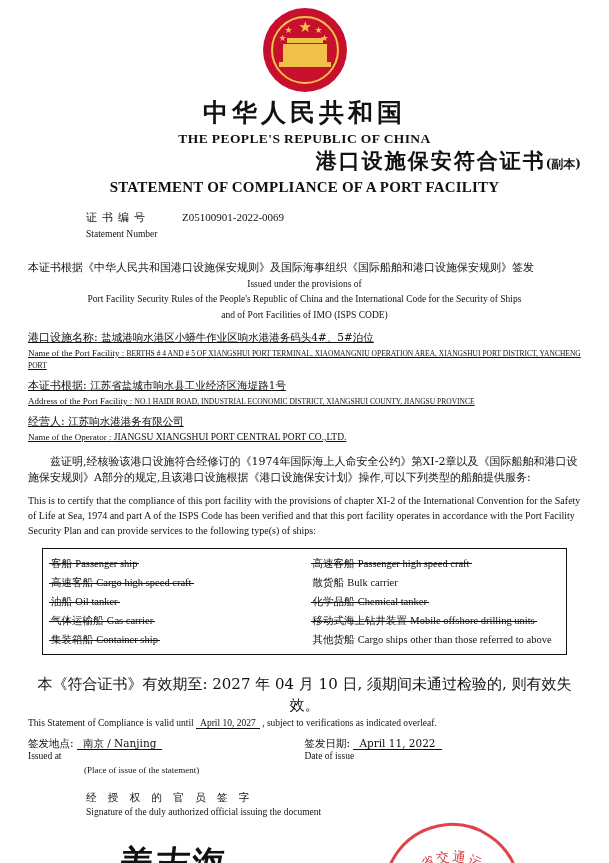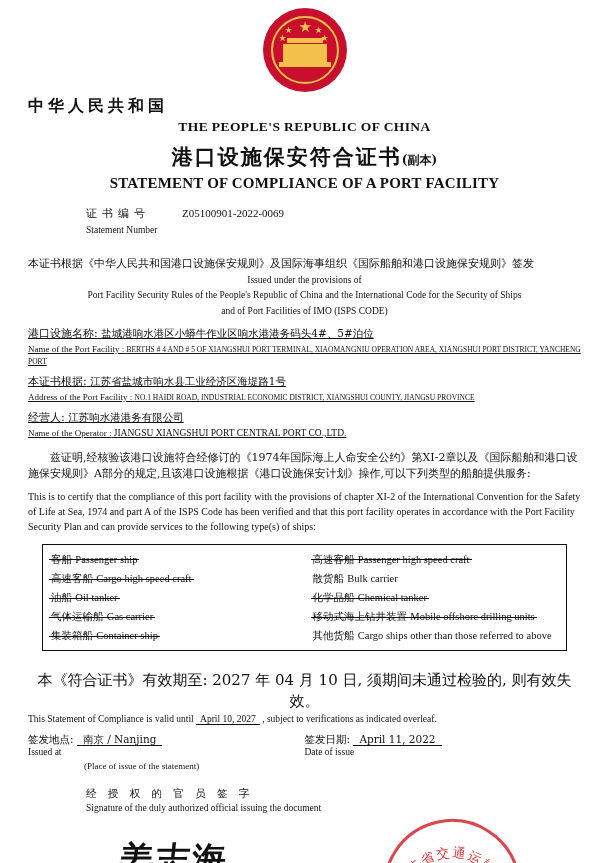--- a/index.html
+++ b/index.html
@@ -37,29 +37,29 @@
     position:absolute;color:#f2c14a;font-size:13px;line-height:13px;
   }
   .emblem .s0{left:36px;top:13px;font-size:15px;}
   .emblem .s1{left:22px;top:16px;font-size:9px;}
   .emblem .s2{left:16px;top:24px;font-size:9px;}
   .emblem .s3{left:52px;top:16px;font-size:9px;}
   .emblem .s4{left:58px;top:24px;font-size:9px;}
 
   
   .cn-country{
-    font-size:16px;letter-spacing:4px;font-weight:bold;margin-top:4px;
+    text-align:center;font-size:25px;letter-spacing:4px;font-weight:bold;margin-top:4px;
     font-family:"DejaVu Serif", serif;
   }
   .en-country{
     text-align:center;font-size:13.5px;letter-spacing:.4px;margin-top:2px;font-weight:bold;
     font-family:"Liberation Serif", serif;
   }
   .cn-title{
-    text-align:center;font-size:21px;letter-spacing:2px;font-weight:bold;margin-top:8px;
+    text-align:right;font-size:21px;letter-spacing:2px;font-weight:bold;margin-top:0;
     font-family:"DejaVu Serif", serif;
   }
   .cn-title .sub{font-size:12px;letter-spacing:0;font-weight:bold;}
   .en-title{
     text-align:center;font-size:15px;font-weight:bold;margin-top:4px;letter-spacing:.2px;
   }
 
   
   .body{margin-top:14px;font-size:11px;line-height:1.35;}
 

